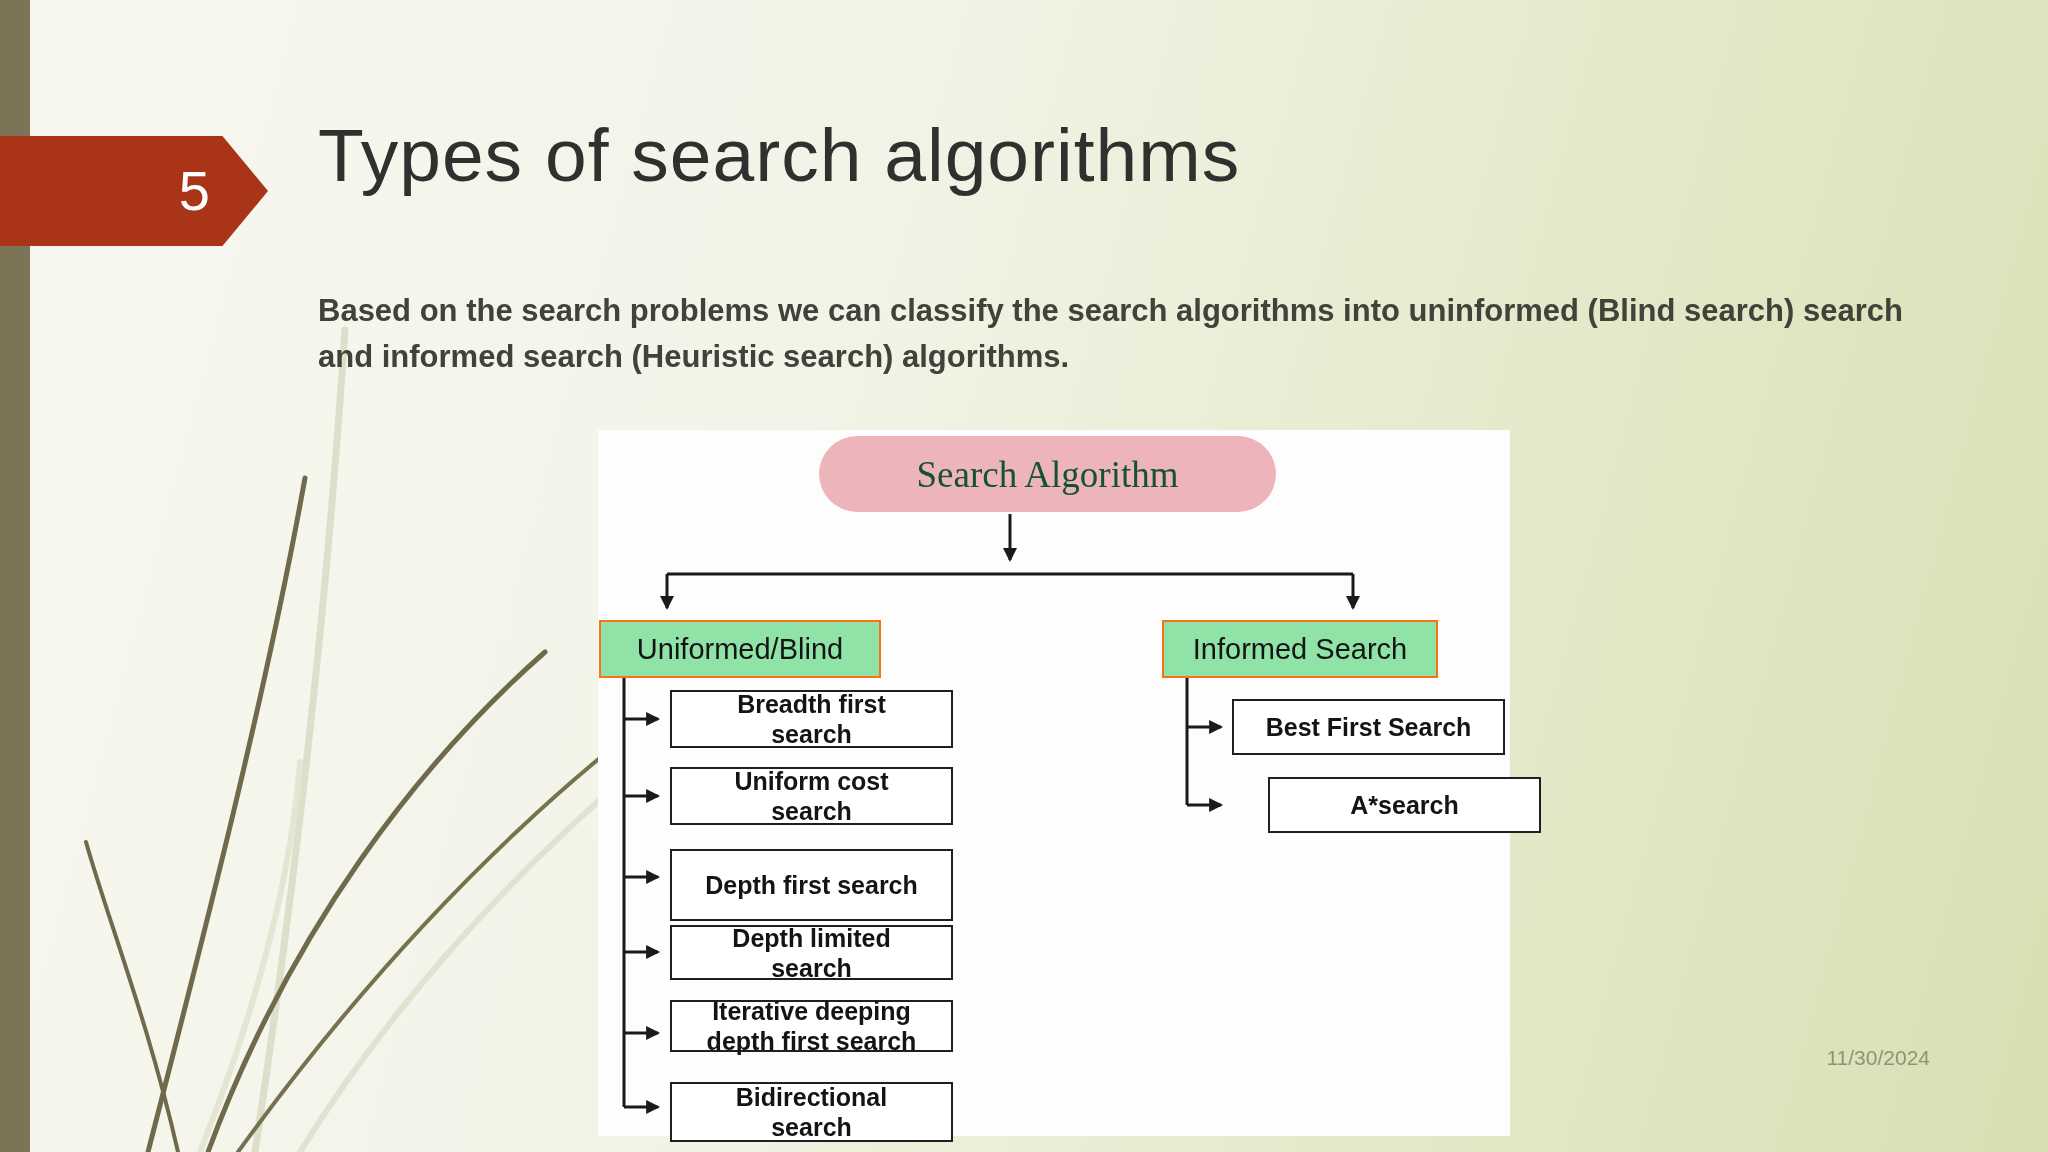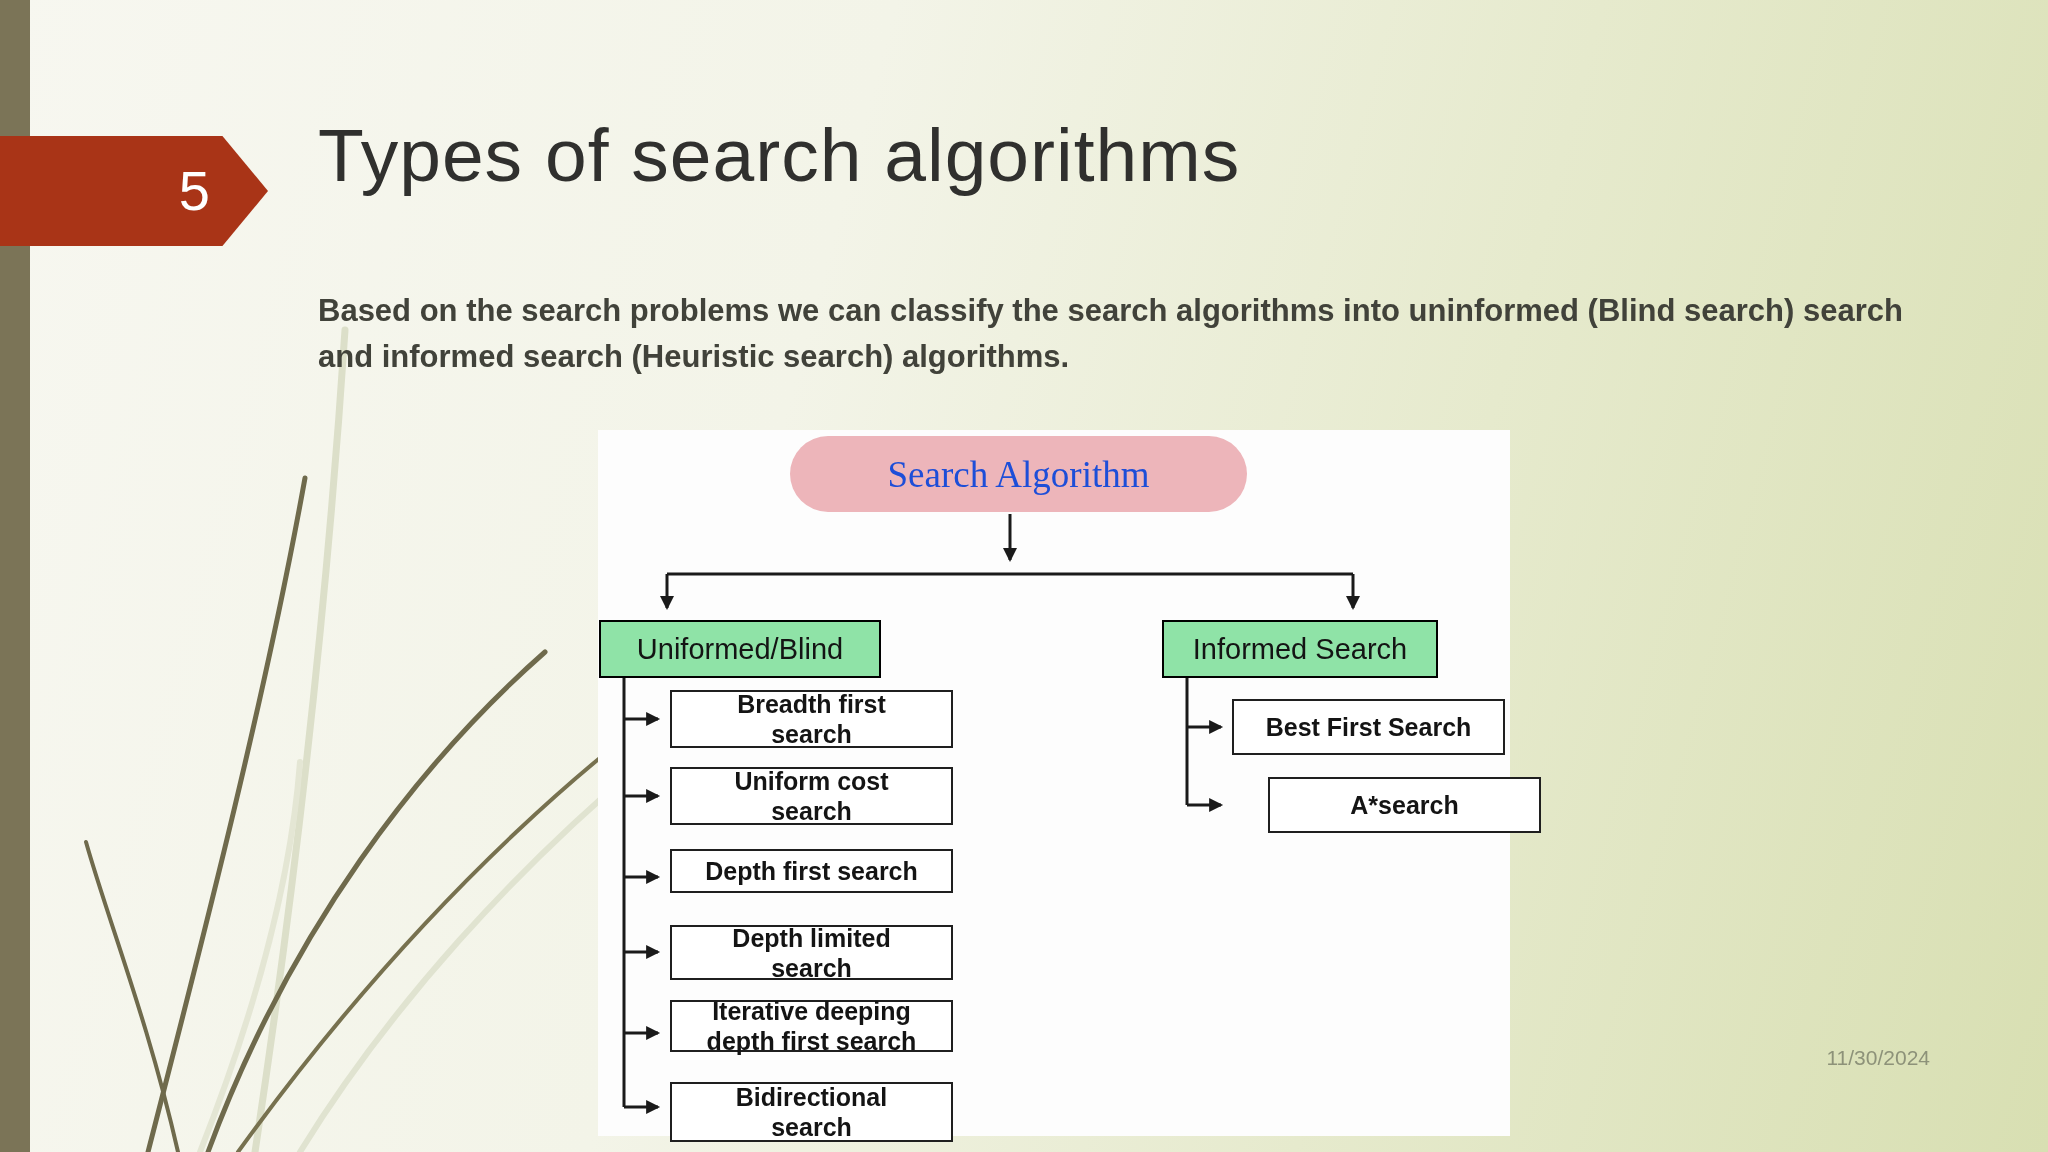--- a/index.html
+++ b/index.html
@@ -26,25 +26,25 @@
     position:absolute;left:318px;top:288px;width:1590px;
     font-size:31px;font-weight:700;color:#41423a;line-height:1.48;
   }
   .panel{position:absolute;left:598px;top:430px;width:912px;height:706px;background:#fdfdfd;}
   .panel .connectors{position:absolute;left:0;top:0;width:912px;height:706px;}
   .node{
     position:absolute;display:flex;align-items:center;justify-content:center;
     text-align:center;color:#141414;box-sizing:border-box;
   }
   .root-node{
-    left:192px;top:6px;width:457px;height:76px;background:#edb5ba;border-radius:40px;
-    font-family:"Liberation Serif",serif;font-size:37px;font-weight:400;color:#1d4ed8;
+    left:221px;top:6px;width:457px;height:76px;background:#edb5ba;border-radius:40px;
+    font-family:"Liberation Serif",serif;font-size:37px;font-weight:400;color:#14532d;
   }
   .branch-node{
-    background:#8fe3a7;border:2px solid #000000;font-size:29px;font-weight:400;
+    background:#8fe3a7;border:2px solid #f97316;font-size:29px;font-weight:400;
   }
   .branch-left{left:1px;top:190px;width:282px;height:58px;}
   .branch-right{left:564px;top:190px;width:276px;height:58px;}
   .child-node{
     background:#ffffff;border:2px solid #1f1f1f;font-size:25px;font-weight:700;
     padding:0 28px;line-height:1.2;
   }
   .cl{left:72px;width:283px;}
   .cr{left:634px;width:273px;}
   .date{
@@ -102,21 +102,21 @@
       </g>
     </svg>
 
     <div class="node root-node">Search Algorithm</div>
 
     <div class="node branch-node branch-left">Uniformed/Blind</div>
     <div class="node branch-node branch-right">Informed Search</div>
 
     <div class="node child-node cl" style="top:260px;height:58px;">Breadth first search</div>
     <div class="node child-node cl" style="top:337px;height:58px;">Uniform cost search</div>
-    <div class="node child-node cl" style="top:419px;height:44px;">Depth first search</div>
+    <div class="node child-node cl" style="top:419px;height:72px;">Depth first search</div>
     <div class="node child-node cl" style="top:495px;height:55px;">Depth limited search</div>
     <div class="node child-node cl" style="top:570px;height:52px;">Iterative deeping depth first search</div>
     <div class="node child-node cl" style="top:652px;height:60px;">Bidirectional search</div>
 
     <div class="node child-node cr" style="top:269px;height:56px;">Best First Search</div>
     <div class="node child-node cr" style="top:347px;height:56px;margin-left:36px;">A*search</div>
 
   </div>
 
   <div class="date">11/30/2024</div>

